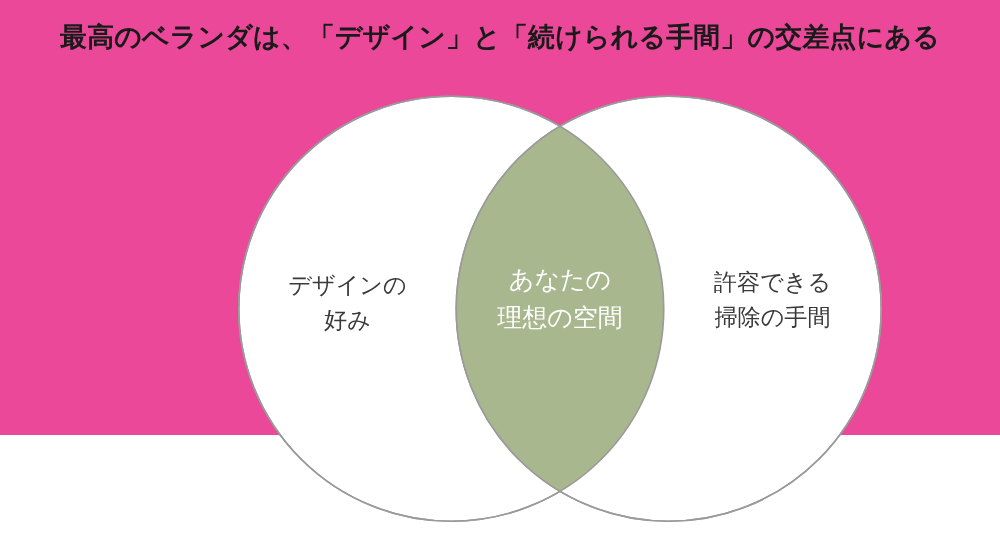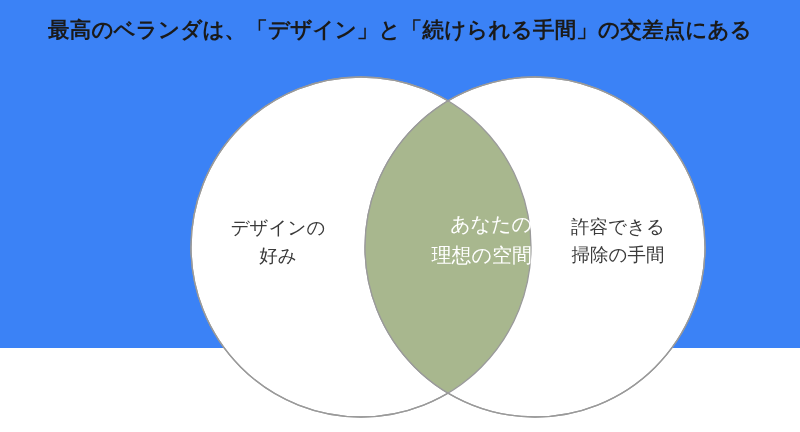--- a/index.html
+++ b/index.html
@@ -11,21 +11,21 @@
     height: 432px;
     background: #ffffff;
     font-family: "Liberation Sans", "DejaVu Sans", sans-serif;
     overflow: hidden;
   }
 
   #slide {
     position: relative;
     width: 800px;
     height: 348px;
-    background: #3b82f6;
+    background: #ec4899;
   }
 
   #title {
     position: absolute;
     left: 0;
     top: 16px;
     width: 800px;
     text-align: center;
     font-size: 21.5px;
     font-weight: bold;
@@ -74,21 +74,20 @@
     font-family: Liberation Serif, serif;
   }
 
   #label-center {
     left: 316px;
     top: 209px;
     width: 168px;
     font-size: 20px;
     color: #ffffff;
     line-height: 1.55;
-    text-align: right;
   }
 </style>
 </head>
 <body>
 
 <div id="slide">
 
   <div id="title">最高のベランダは、「デザイン」と「続けられる手間」の交差点にある</div>
 
   <div id="venn-wrap">

